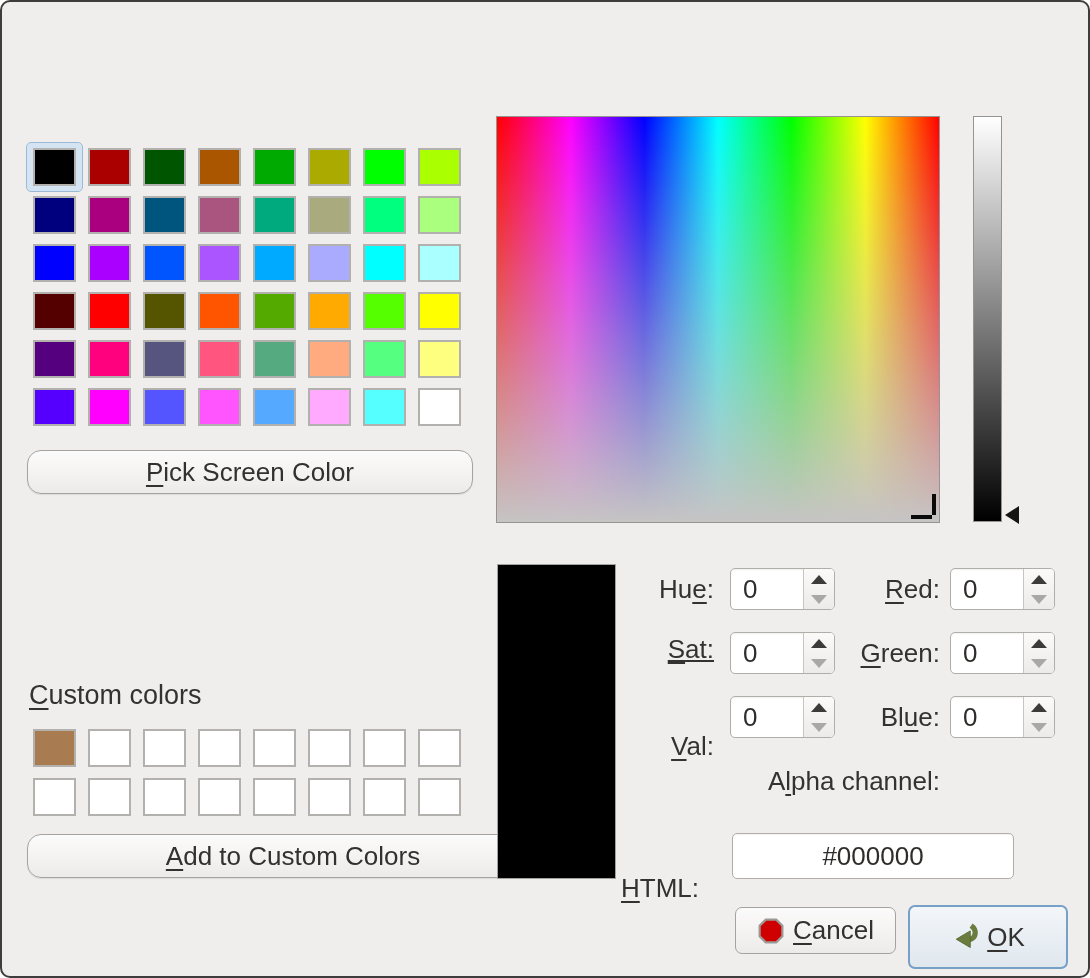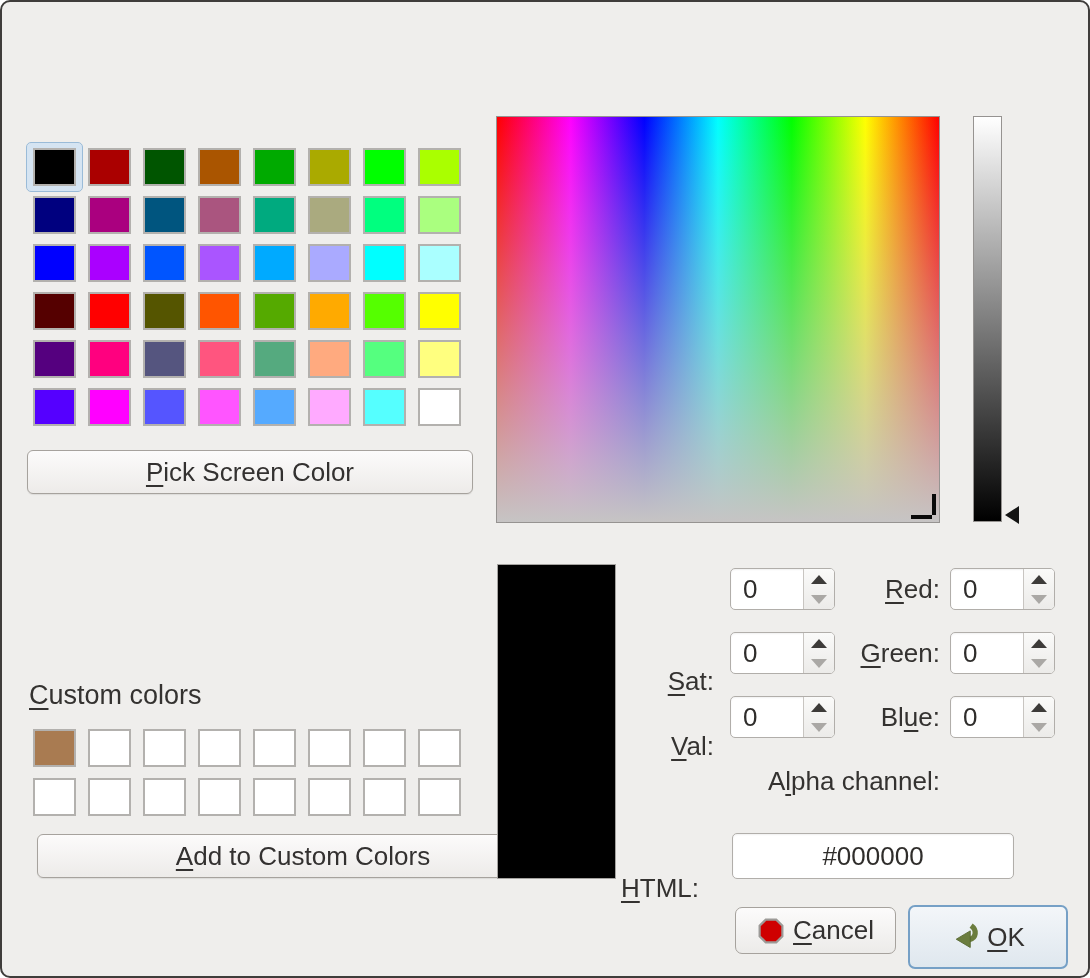--- a/index.html
+++ b/index.html
@@ -19,21 +19,21 @@
   .mn{text-decoration:underline;text-underline-offset:4px;text-decoration-thickness:2px;}
 
   
   .grid{position:absolute;display:grid;grid-template-columns:repeat(8,55px);}
   .grid .cell{width:55px;height:48px;display:flex;align-items:center;justify-content:center;cursor:pointer;}
   .grid .cell.selected{background:#d5e4f2;outline:1px solid #9abbd8;border-radius:4px;}
   .grid .swatch{width:43px;height:38px;border:2px solid #b3b1ae;}
   #custom-grid .cell{height:49px;}
 
   
-  .push-btn{position:absolute;height:44px;background:linear-gradient(#fcfbfb,#edebe9);border:1px solid #a6a29d;border-radius:6px;font-size:26px;color:#333130;display:flex;align-items:center;justify-content:center;cursor:pointer;box-shadow:0 1px 1px rgba(0,0,0,0.08);}
+  .push-btn{position:absolute;height:44px;background:linear-gradient(#fcfbfb,#edebe9);border:1px solid #a6a29d;border-radius:14px;font-size:26px;color:#333130;display:flex;align-items:center;justify-content:center;cursor:pointer;box-shadow:0 1px 1px rgba(0,0,0,0.08);}
 
   
   .huesat{position:absolute;left:494px;top:114px;width:444px;height:407px;border:1px solid #969391;cursor:crosshair;}
   .xhair-v{position:absolute;right:3px;bottom:7px;width:4px;height:21px;background:#0a0a0a;}
   .xhair-h{position:absolute;right:7px;bottom:3px;width:21px;height:4px;background:#0a0a0a;}
   .valslider{position:absolute;left:971px;top:114px;width:29px;height:406px;border:1px solid #969391;cursor:pointer;}
   .val-arrow{position:absolute;left:1003px;top:504px;width:0;height:0;border-top:9px solid transparent;border-bottom:9px solid transparent;border-right:14px solid #141414;cursor:grab;}
 
   
   .preview{position:absolute;left:495px;top:562px;width:119px;height:315px;border:1px solid #a5a3a0;}
@@ -263,33 +263,36 @@
           <div class="swatch" style="background: rgb(255, 255, 255);"></div>
         </div>
         <div class="cell">
           <div class="swatch" style="background: rgb(255, 255, 255);"></div>
         </div>
         <div class="cell">
           <div class="swatch" style="background: rgb(255, 255, 255);"></div>
         </div>
       </div>
 
-    <div class="push-btn" style="left:35px;top:832px;width:532px;">
+    <div class="push-btn" style="left:25px;top:832px;width:532px;">
       <span><span></span><span class="mn">A</span><span>dd to Custom Colors</span></span>
     </div>
 
     <div class="huesat" id="huesat" style="background-image: linear-gradient(rgba(198, 196, 196, 0), rgb(198, 196, 196)), linear-gradient(to right, rgb(255, 0, 0), rgb(255, 0, 255), rgb(0, 0, 255), rgb(0, 255, 255), rgb(0, 255, 0), rgb(255, 255, 0), rgb(255, 0, 0));">
       <div class="xhair-v"></div>
       <div class="xhair-h"></div>
     </div>
     <div class="valslider" id="valslider" style="background: linear-gradient(rgb(255, 255, 255), rgb(0, 0, 0));"></div>
     <div class="val-arrow"></div>
 
     <div class="preview" id="preview" style="background: rgb(0, 0, 0);"></div>
 
+    <div class="row-label" style="left:590px;top:566px;width:122px;">
+      <span>Hu</span><span class="mn">e</span><span>:</span>
+    </div>
     <div class="spinbox at-min" style="left:728px;top:566px;">
       <div class="spinval">0</div>
       <div class="spinbtns">
         <div class="spinbtn">
             <span class="arr-up"></span>
           </div>
         <div class="spinbtn">
             <span class="arr-down"></span>
           </div>
       </div>
@@ -302,21 +305,21 @@
       <div class="spinbtns">
         <div class="spinbtn">
             <span class="arr-up"></span>
           </div>
         <div class="spinbtn">
             <span class="arr-down"></span>
           </div>
       </div>
     </div>
 
-    <div class="row-label" style="left:590px;top:658px;width:122px;">
+    <div class="row-label" style="left:590px;top:626px;width:122px;text-decoration:underline;">
       <span></span><span class="mn">S</span><span>at:</span>
     </div>
     <div class="spinbox at-min" style="left:728px;top:630px;">
       <div class="spinval">0</div>
       <div class="spinbtns">
         <div class="spinbtn">
             <span class="arr-up"></span>
           </div>
         <div class="spinbtn">
             <span class="arr-down"></span>

